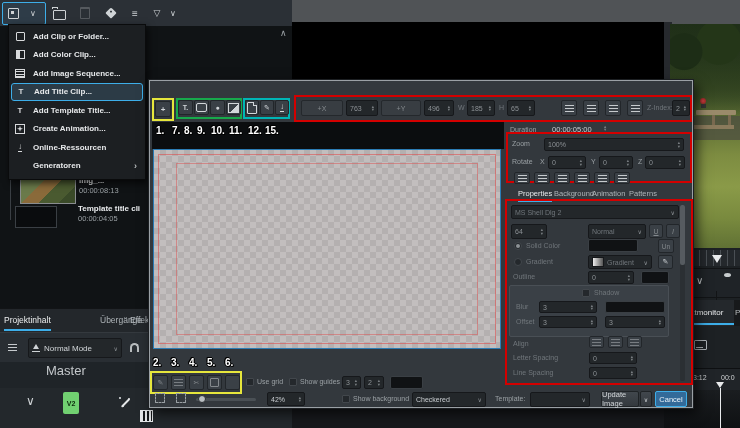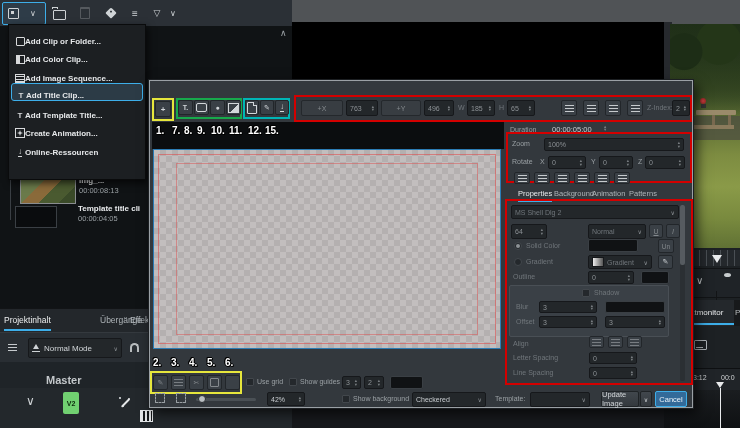--- a/index.html
+++ b/index.html
@@ -64,21 +64,21 @@
   .i-wand::before{content:"";position:absolute;left:2px;top:6px;width:11px;height:2px;background:#e4e6e8;border-radius:1px;transform:rotate(-45deg)}
   .i-wand::after{content:"";position:absolute;left:1px;top:1px;width:2px;height:2px;background:#e4e6e8;border-radius:50%;
     box-shadow:9px 1px 0 #e4e6e8,3px 8px 0 #e4e6e8}
   .i-film{width:13px;height:12px;background:repeating-linear-gradient(90deg,#e4e6e8 0 2px,#15181a 2px 4px);border:1px solid #e4e6e8;box-sizing:border-box}
   .i-lock{width:10px;height:8px;background:#dfe2e4;border-radius:1px;position:relative;margin-top:7px}
   .i-lock::before{content:"";position:absolute;left:1px;top:-6px;width:6px;height:6px;border:2px solid #dfe2e4;border-bottom:none;
     border-radius:4px 4px 0 0;box-sizing:border-box}
   
   #menu{position:absolute;left:8px;top:24px;width:138px;height:156px;background:#1c1f22;border:1px solid #0a0b0c;
     box-shadow:2px 3px 7px rgba(0,0,0,.65);padding:2px;box-sizing:border-box;z-index:5}
-  .menu-item{position:relative;height:18.5px;display:flex;align-items:flex-end;gap:0;padding:0 4px;color:#e6e8ea;
+  .menu-item{position:relative;height:18.5px;display:flex;align-items:center;gap:8px;padding:0 4px;color:#e6e8ea;
     font-size:8px;font-weight:600;box-sizing:border-box}
   .menu-item.sel{border:1px solid #3daee9;background:#2c3b46;border-radius:3px}
   .mi-icon{width:10px;display:flex;justify-content:center;align-items:center;flex:none;color:#d8dadc;font-size:8px;font-weight:bold}
   .mi-box{width:7px;height:7px;border:1.5px solid #d8dadc;border-radius:1px}
   .mi-color{width:7px;height:7px;border:1.5px solid #d8dadc;background:linear-gradient(90deg,#d8dadc 50%,transparent 50%)}
   .mi-seq{width:8px;height:7px;border:1px solid #d8dadc;background:repeating-linear-gradient(180deg,transparent 0 1.5px,#d8dadc 1.5px 2.5px)}
   .mi-anim{width:8px;height:8px;border:1px solid #d8dadc;position:relative}
   .mi-anim::after{content:"";position:absolute;left:1px;top:1px;right:1px;bottom:1px;background:#d8dadc;
     clip-path:polygon(50% 0,63% 37%,100% 50%,63% 63%,50% 100%,37% 63%,0 50%,37% 37%)}
   .mi-dl{border-bottom:1.5px solid #d8dadc;font-size:8px;line-height:8px;color:#d8dadc}
@@ -206,21 +206,21 @@
   <div class="abs" id="mode-row">
     <span class="abs i-bars" style="left:8px;top:11px"></span>
     <div class="combo abs" style="left:28px;top:5px;width:94px;height:20px;color:#d2d6d9;font-size:8px">
       <span class="i-mode" style="margin-right:4px"></span>
       <span>Normal Mode</span>
     </div>
     <span class="abs i-magnet" style="left:130px;top:10px"></span>
   </div>
 
   <div class="abs" id="master-row">
-    <span class="abs" style="left:46px;top:12px;font-size:11px;color:#c3c7ca;font-weight:700">Master</span>
+    <span class="abs" style="left:46px;top:1px;font-size:13px;color:#c3c7ca;font-weight:400">Master</span>
   </div>
 
   <div class="abs" id="left-icons">
     <span class="abs" style="left:26px;top:6px;color:#cfd3d6;font-size:12px">∨</span>
     <div class="v2badge" style="left:63px;top:4px;width:16px;height:22px">V2</div>
     <span class="abs i-wand" style="left:118px;top:8px"></span>
     <span class="abs i-film" style="left:140px;top:22px"></span>
     <span class="abs i-lock" style="left:166px;top:14px"></span>
   </div>
 
@@ -255,20 +255,25 @@
       <span class="mi-icon">
           <span class="mi-anim"></span>
         </span>
       <span>Create Animation...</span>
       </div>
     <div class="menu-item">
       <span class="mi-icon">
           <span class="mi-dl">↓</span>
         </span>
       <span>Online-Ressourcen</span>
+      </div>
+    <div class="menu-item">
+      <span class="mi-icon"></span>
+      <span>Generatoren</span>
+      <span class="sub">›</span>
       </div>
   </div>
 
   <div class="abs" id="mon-topgray"></div>
   <div class="abs" id="mon-black"></div>
   <div class="abs" id="mon-sep"></div>
   <div class="abs" id="photo">
     <div class="ph-canopy"></div>
     <div class="ph-wall"></div>
     <div class="ph-flower"></div>

